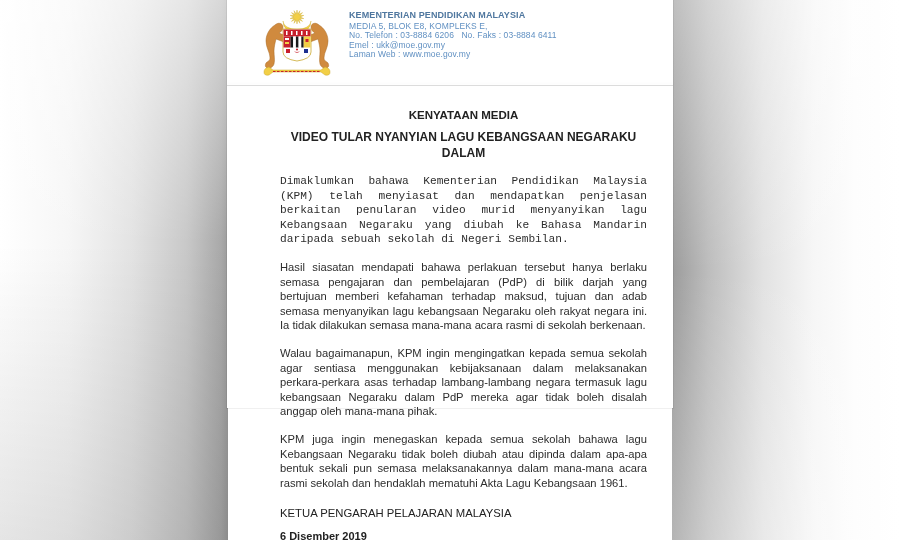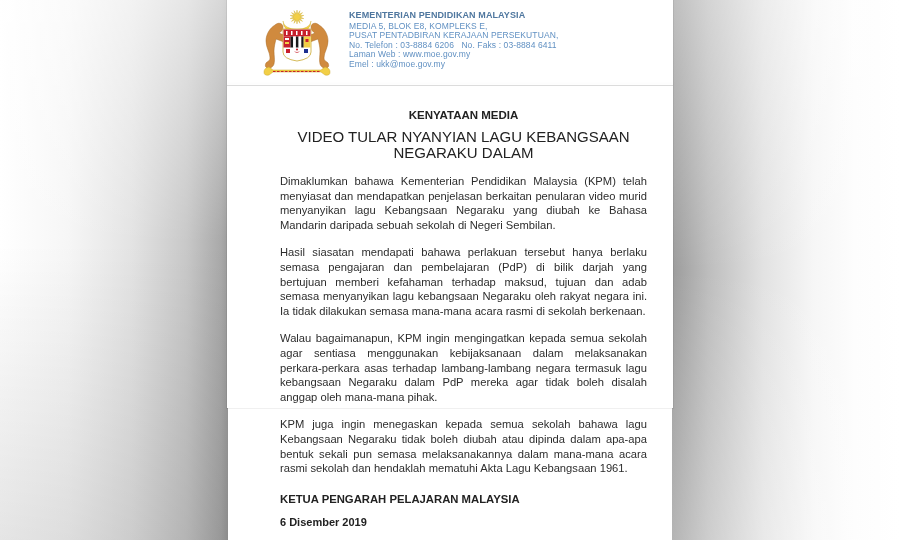--- a/index.html
+++ b/index.html
@@ -64,29 +64,29 @@
   
   .content {
     position: absolute; top: 93px; left: 53px; width: 367px;
     color: #2d2d2d;
   }
   .title {
     text-align: center; font-weight: bold; font-size: 11.5px;
     color: #222; margin-top: 16px;
   }
   .subtitle {
-    text-align: center; font-weight: normal; font-size: 15px; line-height: 16px;
+    text-align: center; font-weight: bold; font-size: 12px; line-height: 16px;
     color: #222; margin-top: 8px;
   }
   .para {
     text-align: justify; font-size: 11.2px; line-height: 14.6px;
     margin-top: 13px; color: #2d2d2d;
   }
-  .para:first-of-type { margin-top: 13px; }
-  .signoff { font-weight: bold; font-size: 11.3px; color: #222; margin-top: 17px; }
+  .para:first-of-type { margin-top: 13px; font-family: Liberation Mono, monospace; }
+  .signoff { font-weight: normal; font-size: 11.3px; color: #222; margin-top: 17px; }
   .dateline { font-weight: bold; font-size: 11px; color: #222; margin-top: 11px; }
 </style>
 </head>
 <body>
 
 <div class="stage">
 
   <div class="bg-left"></div>
   <div class="bg-right"></div>
 
@@ -130,24 +130,23 @@
 
           <g>
             <path fill="#f2cf46" stroke="#caa82e" stroke-width="0.5" d="M14,59 q-5,1 -5,5 q0,4 5,3 l4,-3 l48,0 l4,3 q5,1 5,-3 q0,-4 -5,-5 l-4,3 l-48,0 Z"></path>
             <path d="M18,63.5 L66,63.5" stroke="#c8202c" stroke-width="1" stroke-dasharray="2.5 1.5" fill="none"></path>
           </g>
         </svg>
       </div>
       <div class="lh-text">
         <div class="lh-ministry">KEMENTERIAN PENDIDIKAN MALAYSIA</div>
         <div>MEDIA 5, BLOK E8, KOMPLEKS E,</div>
-        <div>PUSAT PENTADBIRAN KERAJAAN PERSEKUTUAN,</div>
         <div>No. Telefon : 03-8884 6206&nbsp;&nbsp; No. Faks : 03-8884 6411</div>
+        <div>Emel : ukk@moe.gov.my</div>
         <div>Laman Web : www.moe.gov.my</div>
-        <div>Emel : ukk@moe.gov.my</div>
       </div>
     </div>
 
     <div class="seam"></div>
 
     <div class="content">
       <div class="title">KENYATAAN MEDIA</div>
       <div class="subtitle">
         <div>VIDEO TULAR NYANYIAN LAGU KEBANGSAAN NEGARAKU DALAM</div>
       </div>

